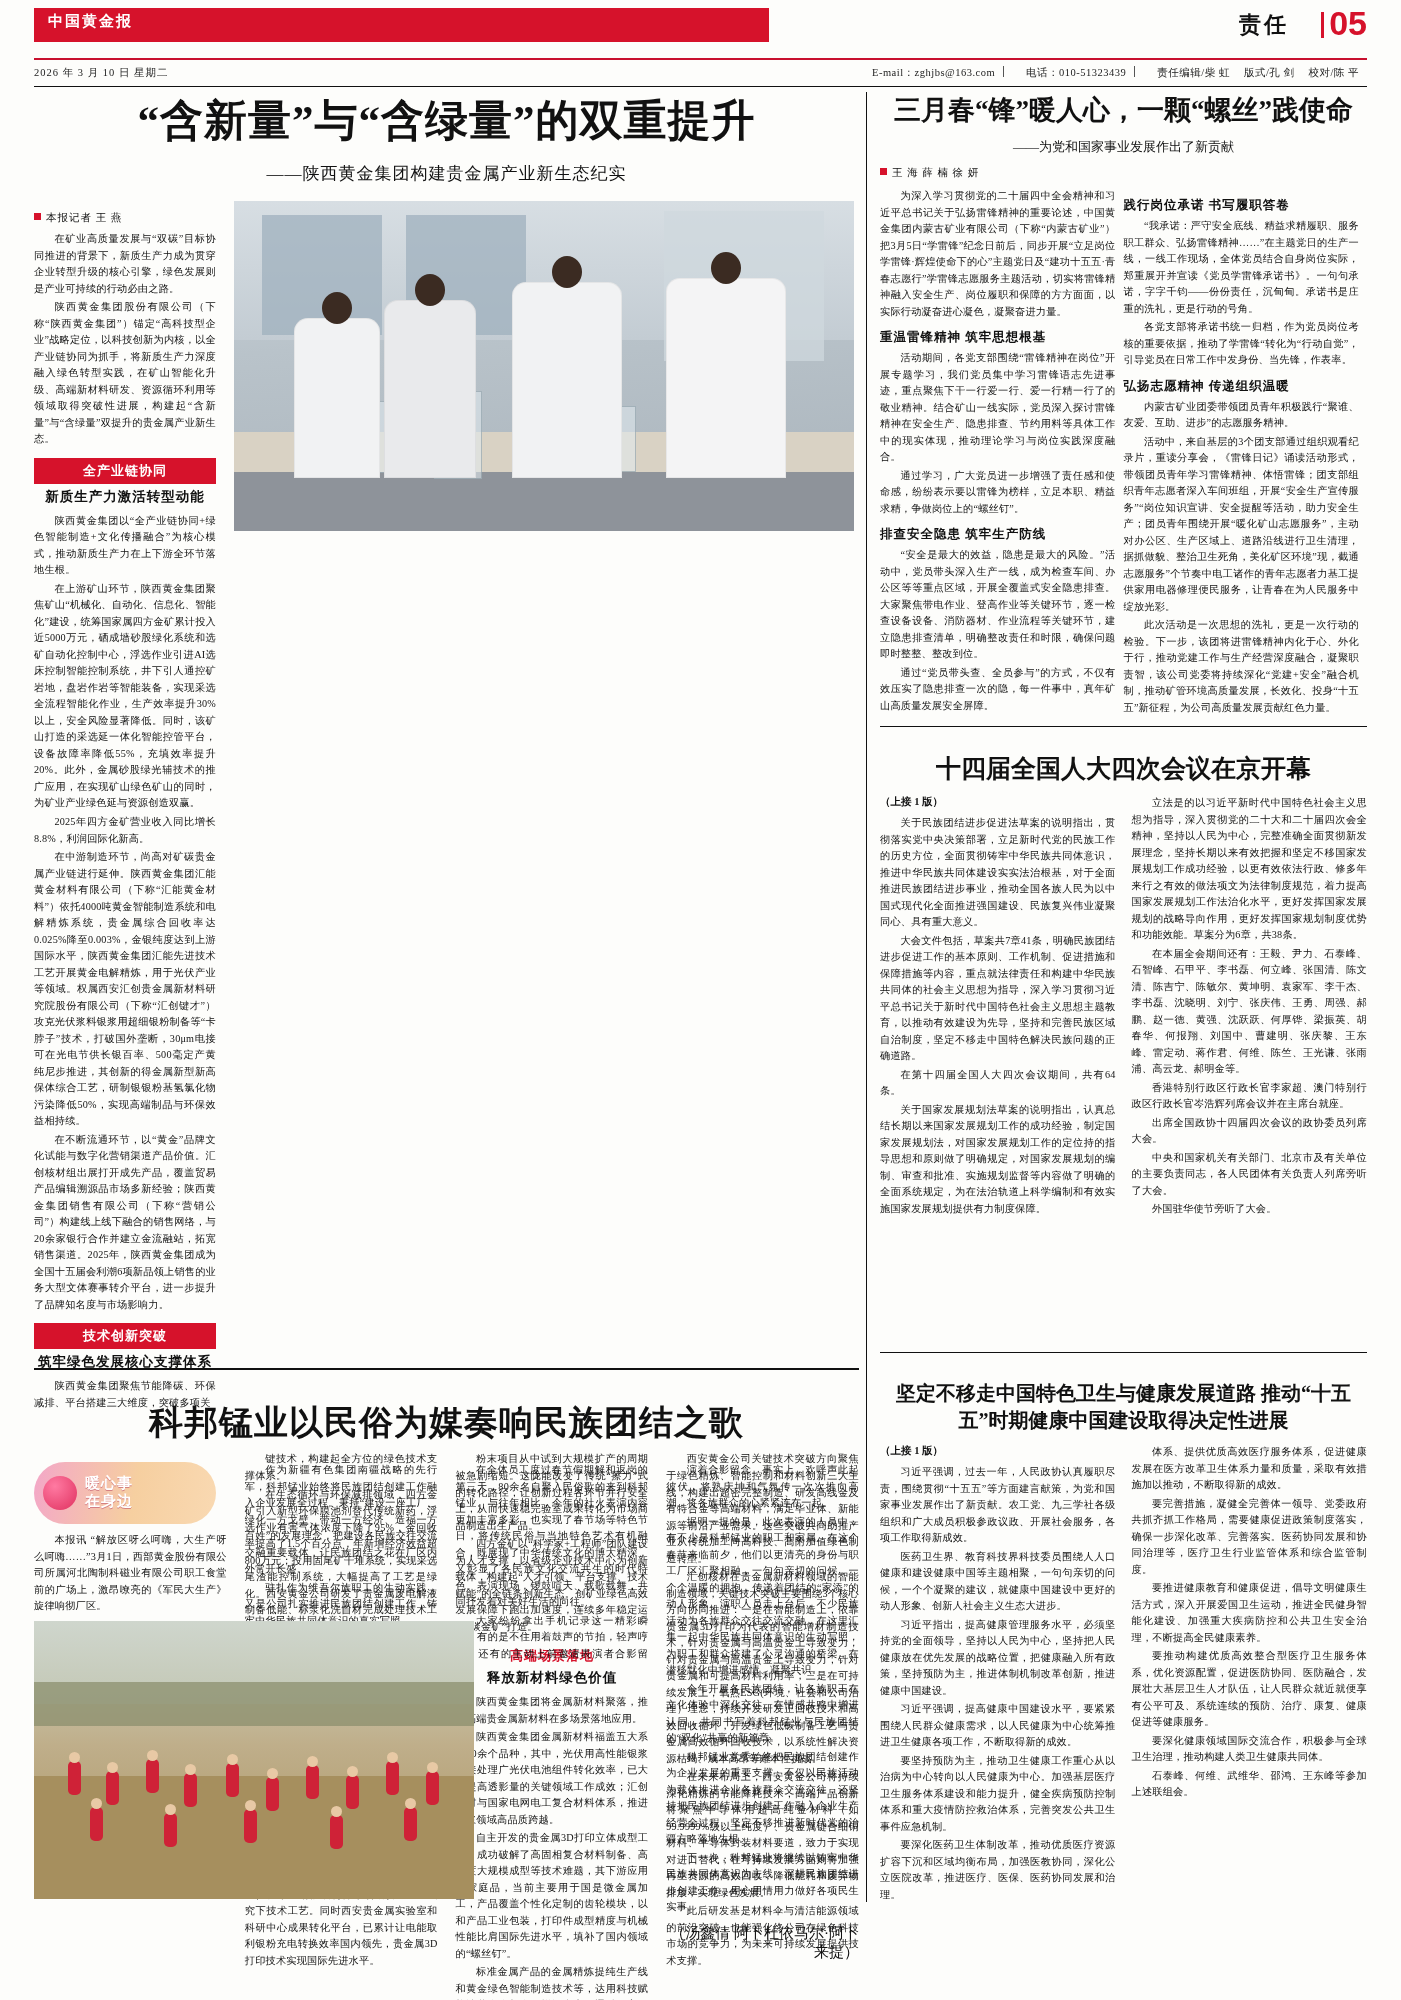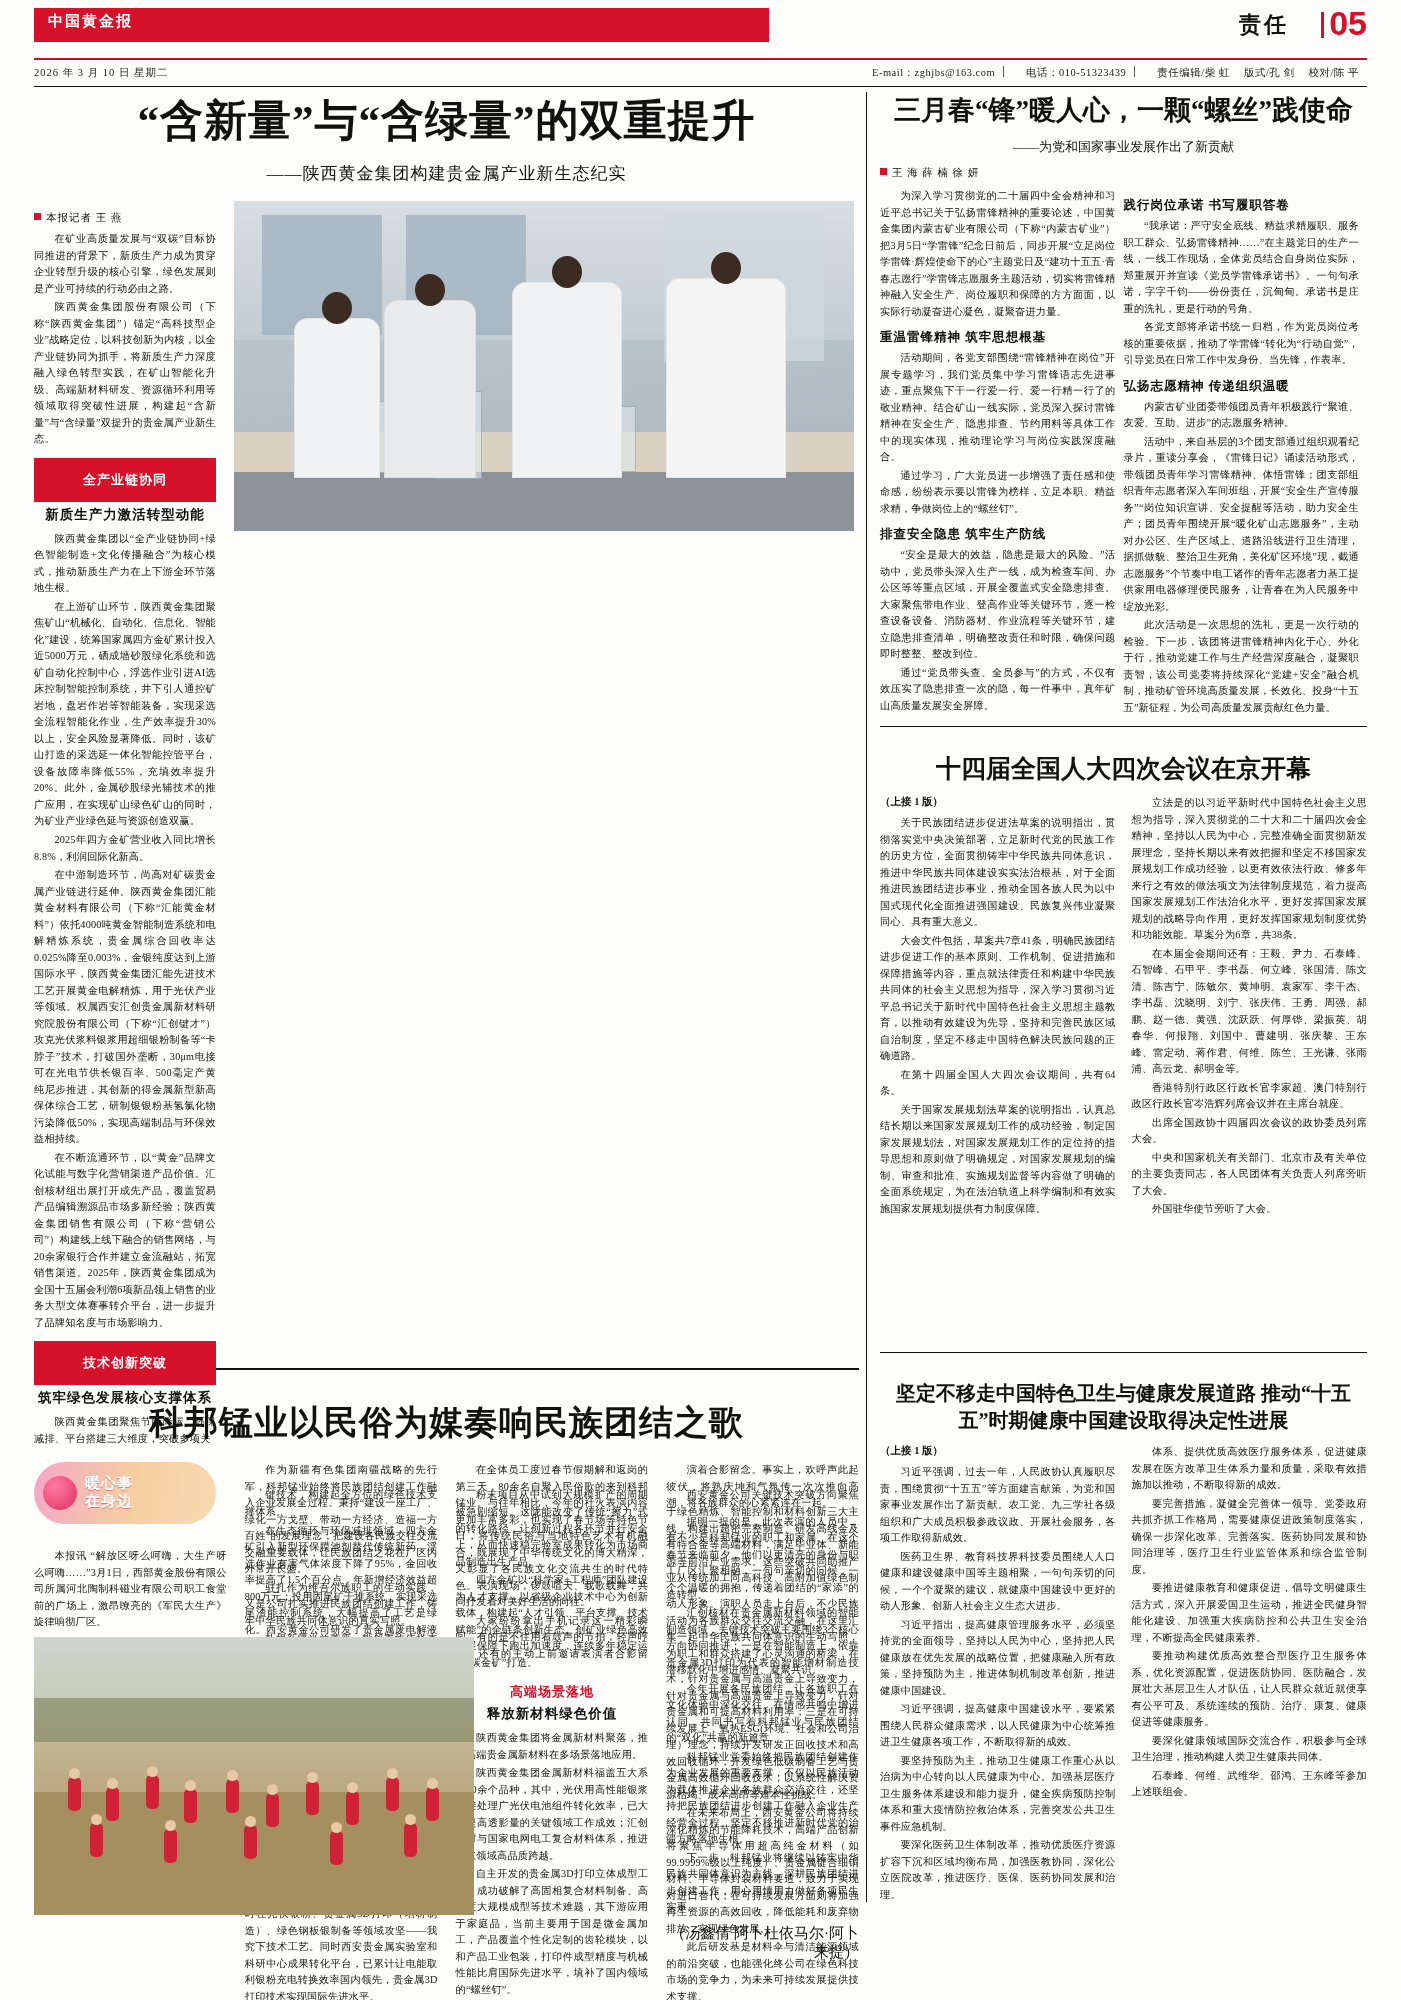--- a/index.html
+++ b/index.html
@@ -39,21 +39,21 @@
   .col-rule{position:absolute;background:#111;}
   h1.head1{
     font-size:43px;font-weight:bold;text-align:center;letter-spacing:1px;margin:0;
     font-family:"Liberation Serif",serif;
   }
   .sub1{font-size:17px;text-align:center;margin-top:12px;letter-spacing:1px;}
   .byline{font-size:10.5px;margin:10px 0 6px 0;letter-spacing:1px;}
   .byline .sq{display:inline-block;width:7px;height:7px;background:#d6122b;margin-right:5px;vertical-align:1px;}
   .redbar-head{
     background:#d6122b;color:#fff;font-size:13px;font-weight:bold;text-align:center;
-    padding:13px 0;letter-spacing:1px;margin:10px 0 4px 0;
+    padding:4px 0;letter-spacing:1px;margin:10px 0 4px 0;
   }
   .redtext-head{color:#d6122b;font-size:13px;font-weight:bold;text-align:center;margin:12px 0 4px 0;letter-spacing:1px;}
   .blk-head{font-size:13.5px;font-weight:bold;text-align:center;margin:2px 0 7px 0;letter-spacing:1px;}
   .bodytext{
     font-size:10.2px;line-height:1.62;text-align:justify;text-justify:inter-ideograph;
     letter-spacing:.2px;
   }
   .bodytext p{margin:0 0 2px 0;text-indent:2em;}
   .sec-head{font-size:12.5px;font-weight:bold;margin:9px 0 4px 0;letter-spacing:1px;}
 
@@ -95,21 +95,21 @@
   .art4 h2{font-size:20px;font-weight:bold;text-align:center;margin:0;line-height:1.35;}
   .art4 .cols{display:flex;gap:16px;margin-top:10px;}
   .art4 .cols .c{width:calc((487px - 16px)/2);}
 
   
   .art5{position:absolute;left:34px;top:1400px;width:825px;}
   .art5 h2{font-size:34px;font-weight:bold;text-align:center;margin:0;letter-spacing:1px;}
   .art5 .cols{display:flex;gap:18px;margin-top:16px;}
   .art5 .cols .c{width:calc((825px - 54px)/4);}
   .logo-badge{
-    width:182px;height:62px;border-radius:32px;position:relative;margin-bottom:24px;
+    width:182px;height:62px;border-radius:32px;position:relative;margin-bottom:8px;
     background:linear-gradient(100deg,#f3a7c8,#f6cfa0 55%,#f9d9b2);
     display:flex;align-items:center;
   }
   .logo-badge .ball{width:34px;height:34px;border-radius:50%;margin-left:9px;
     background:radial-gradient(circle at 35% 30%,#ff7aa2,#e0315f);}
   .logo-badge .txt{margin-left:8px;color:#fff;font-weight:bold;font-size:15px;line-height:1.18;letter-spacing:1px;
      text-shadow:0 1px 0 rgba(180,60,90,.5);}
   .photo2{
     width:440px;height:278px;margin-top:6px;position:relative;overflow:hidden;
     background:linear-gradient(180deg,#cfd8c6 0%,#bfae8a 45%,#a8935f 100%);

